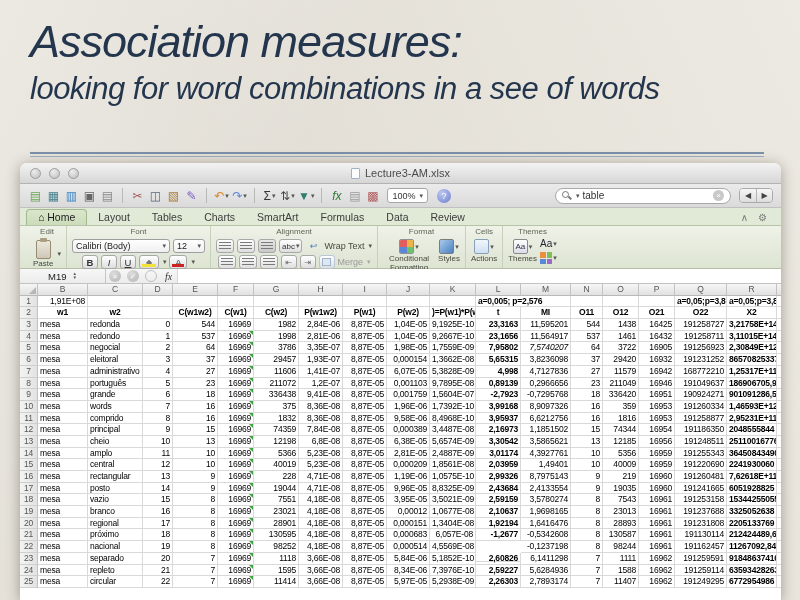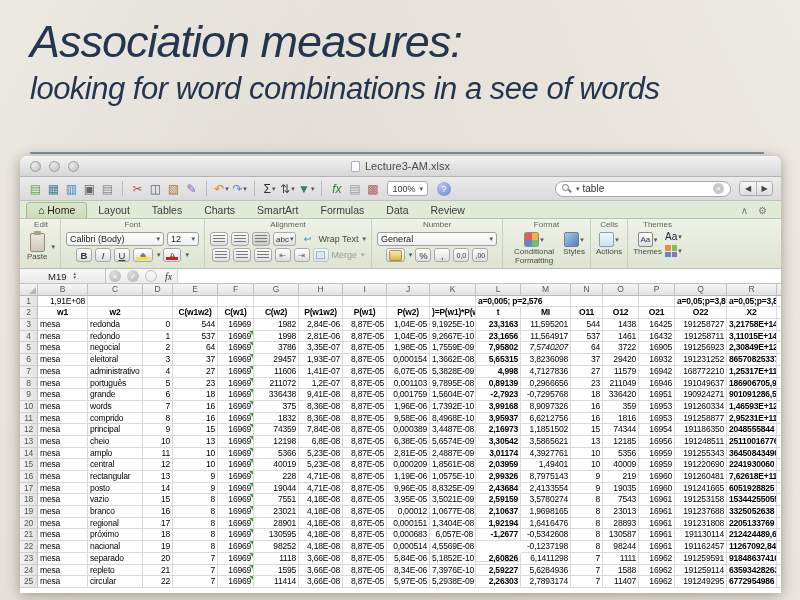--- a/index.html
+++ b/index.html
@@ -7,21 +7,21 @@
   body{font-family:"Liberation Sans",sans-serif}
   .slide{position:relative;width:800px;height:600px;overflow:hidden;
     background:linear-gradient(115deg,rgba(255,255,255,.35),rgba(234,230,221,0) 35%),
                linear-gradient(245deg,rgba(255,255,255,.18),rgba(0,0,0,.03) 60%),
                #e9e5dc}
   .title{position:absolute;left:30px;top:16px;font-style:italic;color:#24364e;font-size:45px;letter-spacing:-1px;white-space:nowrap}
   .subtitle{position:absolute;left:30px;top:70px;width:748px;font-style:italic;color:#24364e;font-size:31px;line-height:38px;letter-spacing:-.5px}
   .rule{position:absolute;left:30px;top:152px;width:734px;height:5px;border-top:2px solid #7d90a9;border-bottom:1px solid #9cadc2}
 
   
-  .win{position:absolute;left:20px;top:156px;width:761px;height:437px;border-radius:7px 7px 0 0;
+  .win{position:absolute;left:20px;top:163px;width:761px;height:437px;border-radius:7px 7px 0 0;
        box-shadow:0 2px 14px rgba(70,60,40,.45);background:#fff;overflow:hidden;font-family:"Liberation Sans",sans-serif}
   .tbar{height:21px;background:linear-gradient(#f3f3f3,#d6d6d6);border-bottom:1px solid #b3b3b3;display:flex;align-items:center;position:relative}
   .dots{display:flex;gap:8px;margin-left:10px;z-index:2}
   .dot{width:11px;height:11px;border-radius:50%;background:radial-gradient(circle at 35% 30%,#ededed,#bdbdbd);border:1px solid #9d9d9d}
   .wtitle{position:absolute;left:0;right:0;display:flex;justify-content:center;align-items:center;gap:5px;font-size:11px;color:#4c4c4c}
   .doc{width:9px;height:11px;background:#fdfdfd;border:1px solid #9fb2c6;border-radius:1px;display:inline-block}
 
   .toolrow{height:24px;background:linear-gradient(#ebebeb,#dadada);border-bottom:1px solid #c0c0c0;display:flex;align-items:center;padding:0 8px;gap:3px}
   .ti{height:16px;min-width:15px;display:flex;align-items:center;justify-content:center;font-size:12px;line-height:1}
   .car{font-size:7px;color:#555;margin-left:1px}
@@ -36,21 +36,21 @@
   .nav{display:flex;border:1px solid #a9a9a9;border-radius:4px;overflow:hidden;margin-left:5px;height:15px}
   .nav span{width:16px;display:flex;align-items:center;justify-content:center;font-size:8px;color:#444;background:linear-gradient(#f7f7f7,#ddd)}
   .nav span + span{border-left:1px solid #b5b5b5}
 
   .tabsbar{height:18px;background:#e1e9d7;border-bottom:1px solid #b7c4a7;display:flex;align-items:flex-end;padding:0 6px}
   .tab{font-size:10.5px;color:#3c3c3c;padding:1px 11px 2px;border-radius:4px 4px 0 0;white-space:nowrap}
   .tab.act{background:linear-gradient(#dbe6cc,#cbdcba);border:1px solid #a2b88e;border-bottom:none;color:#1e1e1e}
   .tabsp{flex:1}
   .tabr{display:flex;gap:10px;margin:0 8px 2px 0;color:#7a7a7a;font-size:10px;align-items:center}
 
-  .ribbon{height:50px;background:linear-gradient(#eff2e8,#dde4d2);border-bottom:1px solid #b5bfa7;display:flex;padding:0 2px}
+  .ribbon{height:43px;background:linear-gradient(#eff2e8,#dde4d2);border-bottom:1px solid #b5bfa7;display:flex;padding:0 8px}
   .grp{display:flex;flex-direction:column;align-items:center;padding:1px 5px 2px}
   .grp + .grp{border-left:1px solid #c8d0bb}
   .glabel{font-size:8px;color:#5f6756;height:10px;line-height:10px}
   .grow{display:flex;align-items:center;gap:3px;margin-top:2px}
   .gcol{display:flex;flex-direction:column;align-items:center;gap:1px}
   .btn{background:linear-gradient(#fff,#dedede);border:1px solid #a8a8a8;border-radius:3px;height:14px;min-width:16px;display:flex;align-items:center;justify-content:center;font-size:9.5px;color:#333;padding:0 2px;position:relative}
   .btn.bb{font-weight:bold}.btn.ii{font-style:italic}.btn.uu{text-decoration:underline}
   .sel{background:linear-gradient(#fff,#efefef);border:1px solid #9f9f9f;border-radius:3px;height:14px;display:flex;align-items:center;font-size:9px;color:#222;padding:0 3px;justify-content:space-between;white-space:nowrap}
   .icolabel{font-size:8px;color:#464b3f;text-align:center;line-height:8.5px;white-space:nowrap}
   .icolabel.wrap2{white-space:normal;width:52px}
@@ -249,39 +249,20 @@
               <span style="font-size:8px;color:#666">⇥</span>
             </span>
           <span class="btn" style="border-color:#b9c6d6">
               <span style="width:9px;height:8px;background:#dce9f5;border:1px solid #9fb4c9;display:inline-block"></span>
             </span>
           <span class="icolabel" style="color:#9a9a9a;font-size:9px">Merge</span>
           <span class="car" style="color:#aaa">▾</span>
         </div>
       </div>
 
-      <div class="grp">
-        <div class="glabel">Number</div>
-        <div class="grow">
-          <span class="sel" style="width:120px">
-            <span>General</span>
-            <span class="car">▾</span>
-          </span>
-        </div>
-        <div class="grow">
-          <span class="btn">
-              <span class="mny"></span>
-            </span>
-          <span class="car">▾</span>
-          <span class="btn">%</span>
-          <span class="btn">,</span>
-          <span class="btn" style="font-size:7px">0,0</span>
-          <span class="btn" style="font-size:7px">,00</span>
-        </div>
-      </div>
 
       <div class="grp">
         <div class="glabel">Format</div>
         <div class="grow" style="align-items:flex-start">
           <div class="gcol">
             <span style="display:flex;align-items:center">
               <span class="cf-ic">
                   <span style="background:#e25d5d"></span>
                   <span style="background:#f0b345"></span>
                   <span style="background:#5b87d6"></span>

